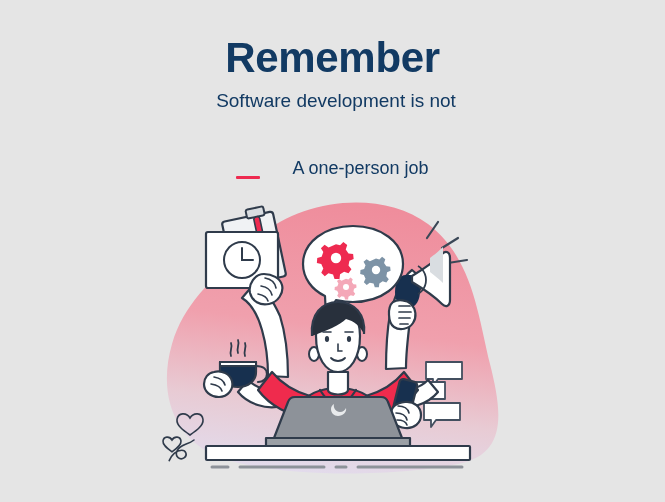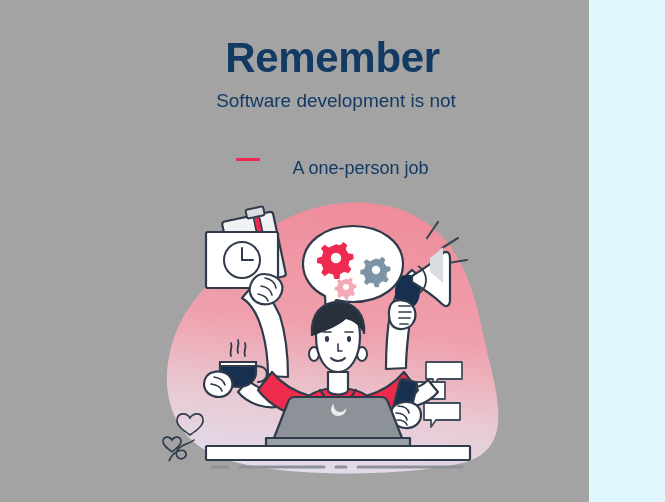--- a/index.html
+++ b/index.html
@@ -9,23 +9,23 @@
   }
   body {
     width: 665px;
     height: 502px;
     overflow: hidden;
     background: #e0f7fd;
     font-family: "Liberation Sans", sans-serif;
   }
   .slide {
     position: relative;
-    width: 589px;
+    width: 665px;
     height: 502px;
-    background: #a3a3a3;
+    background: #e5e5e5;
   }
 
   
   .header {
     position: absolute;
     top: 36px;
     left: 0;
     width: 665px;
     text-align: center;
   }
@@ -50,21 +50,21 @@
     position: absolute;
     top: 158px;
     left: 0;
     width: 665px;
     display: flex;
     justify-content: center;
     gap: 70px;
   }
   .bullet {
     display: flex;
-    align-items: flex-start;
+    align-items: flex-end;
     gap: 32px;
   }
   .bullet-dash {
     display: block;
     width: 24px;
     height: 3px;
     background: #ee2a50;
     border-radius: 1px;
     flex: none;
   }

